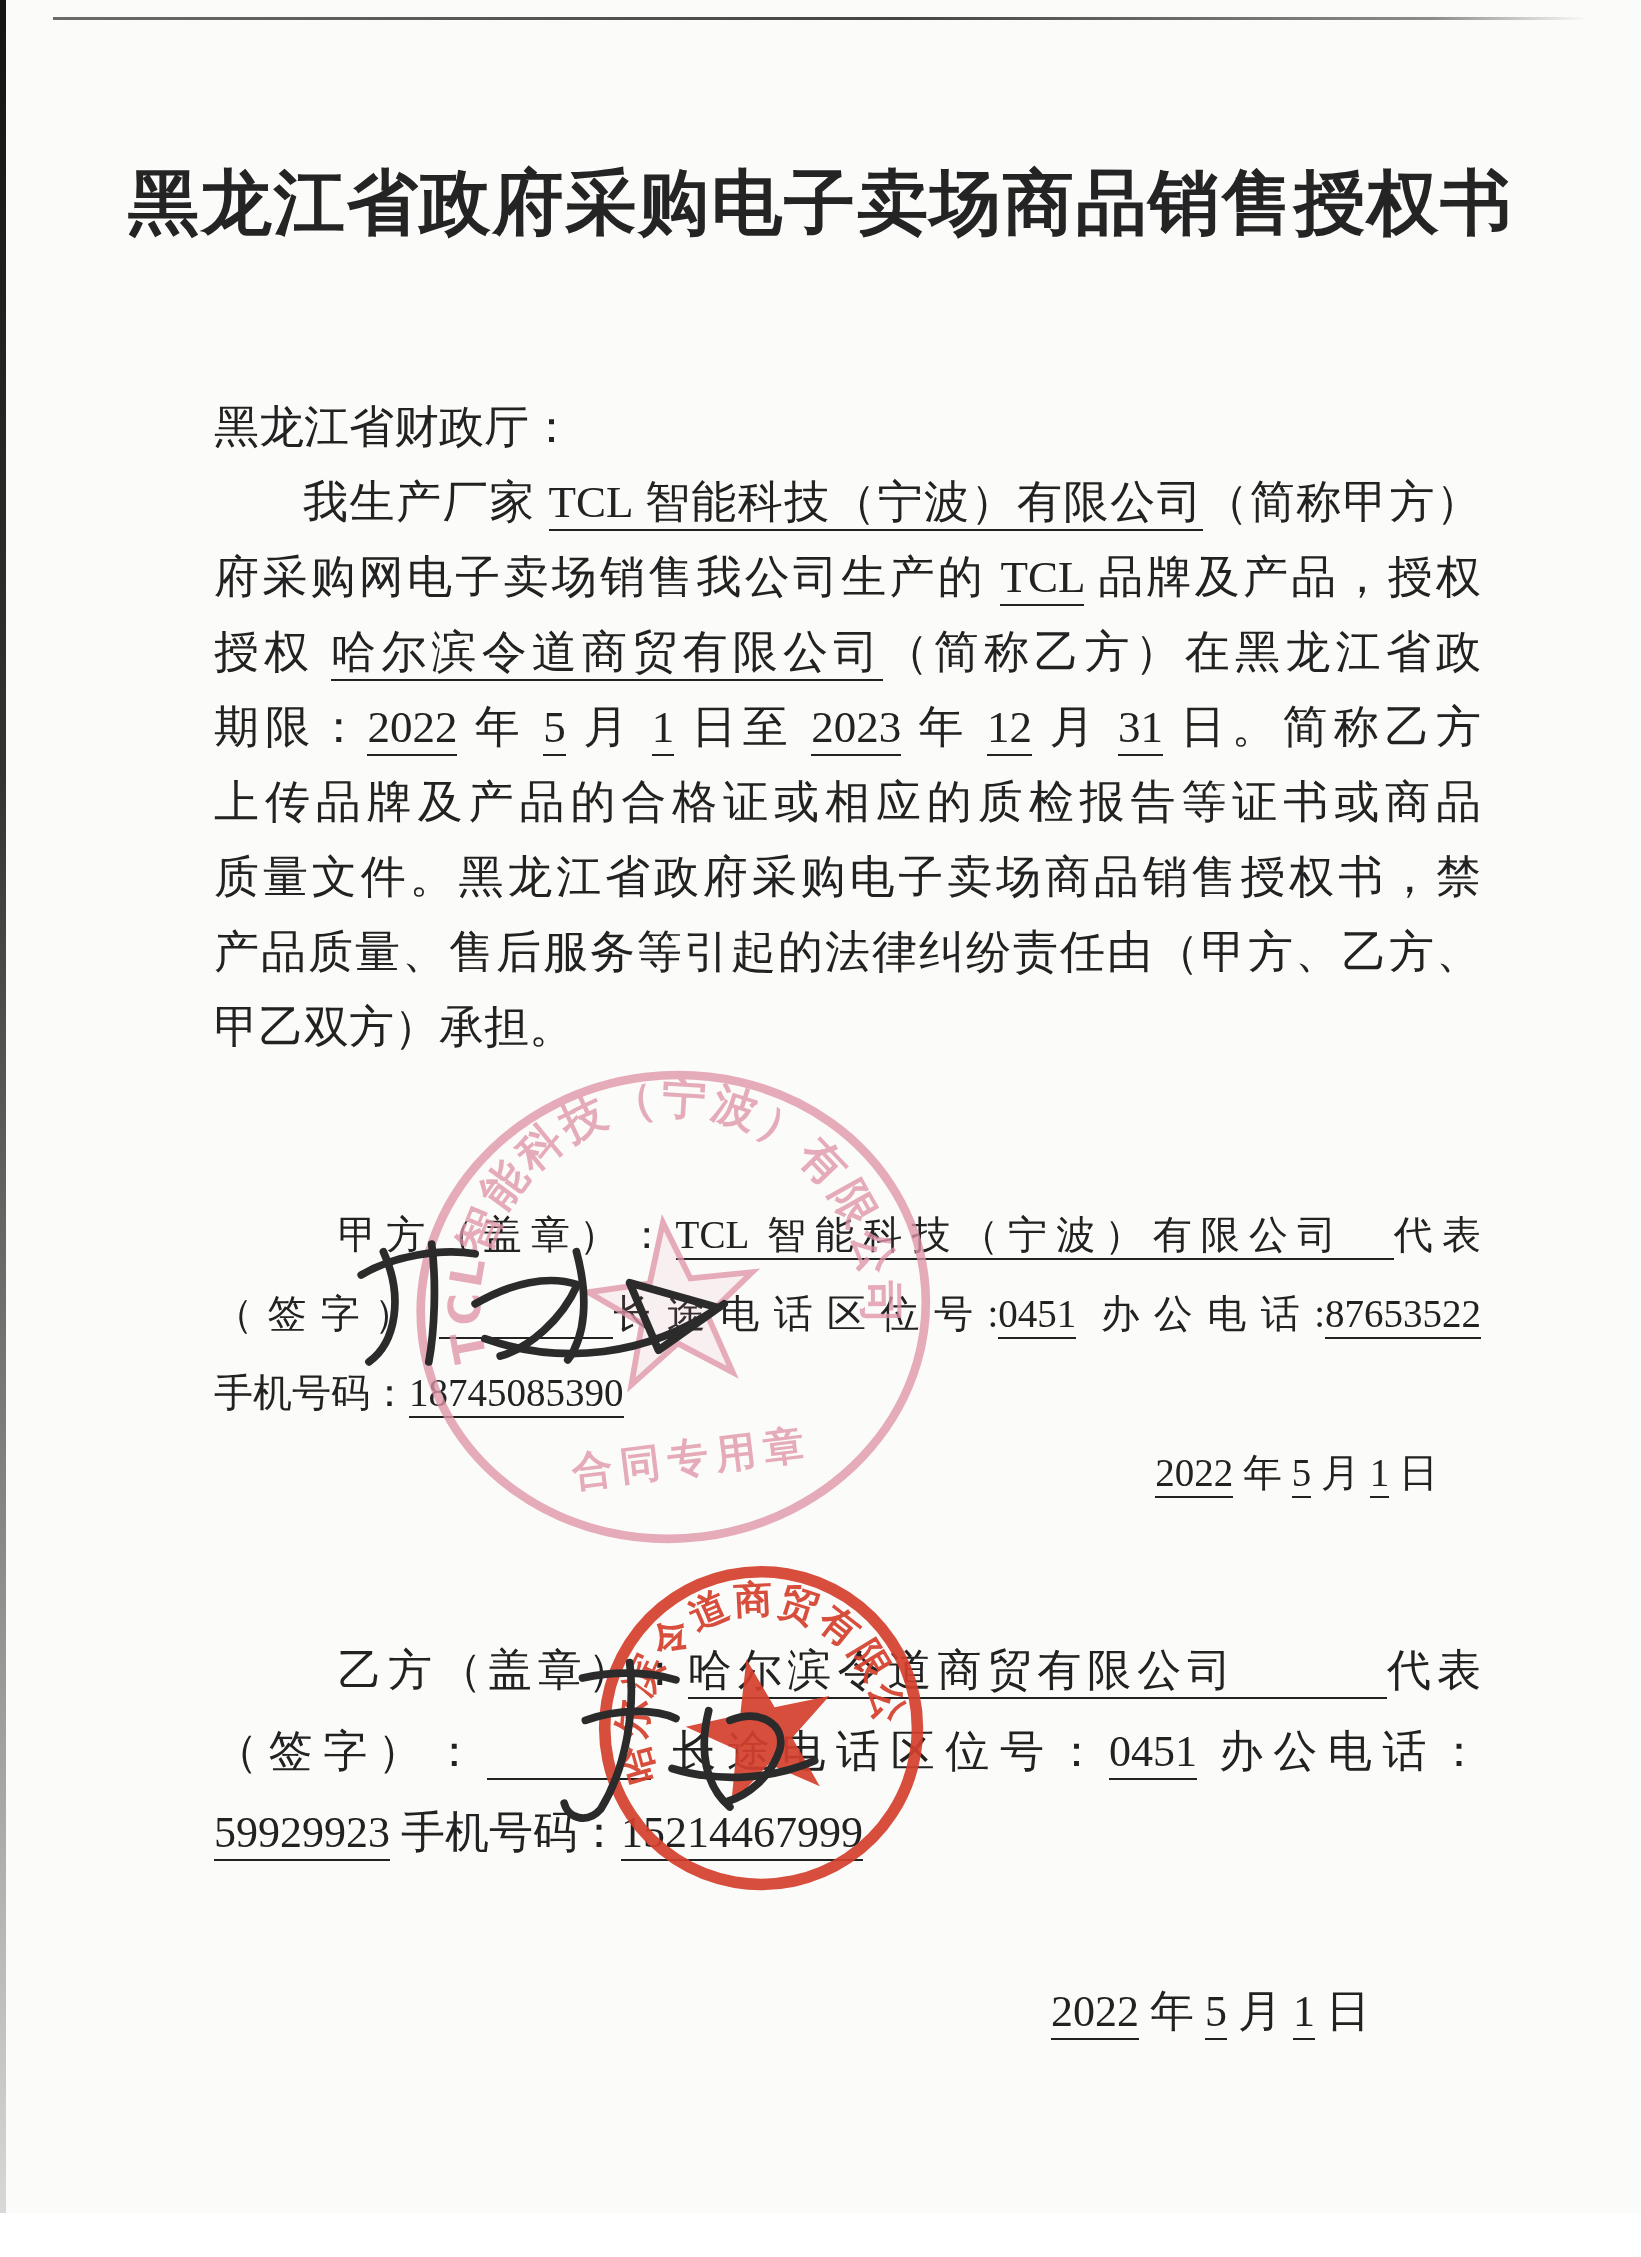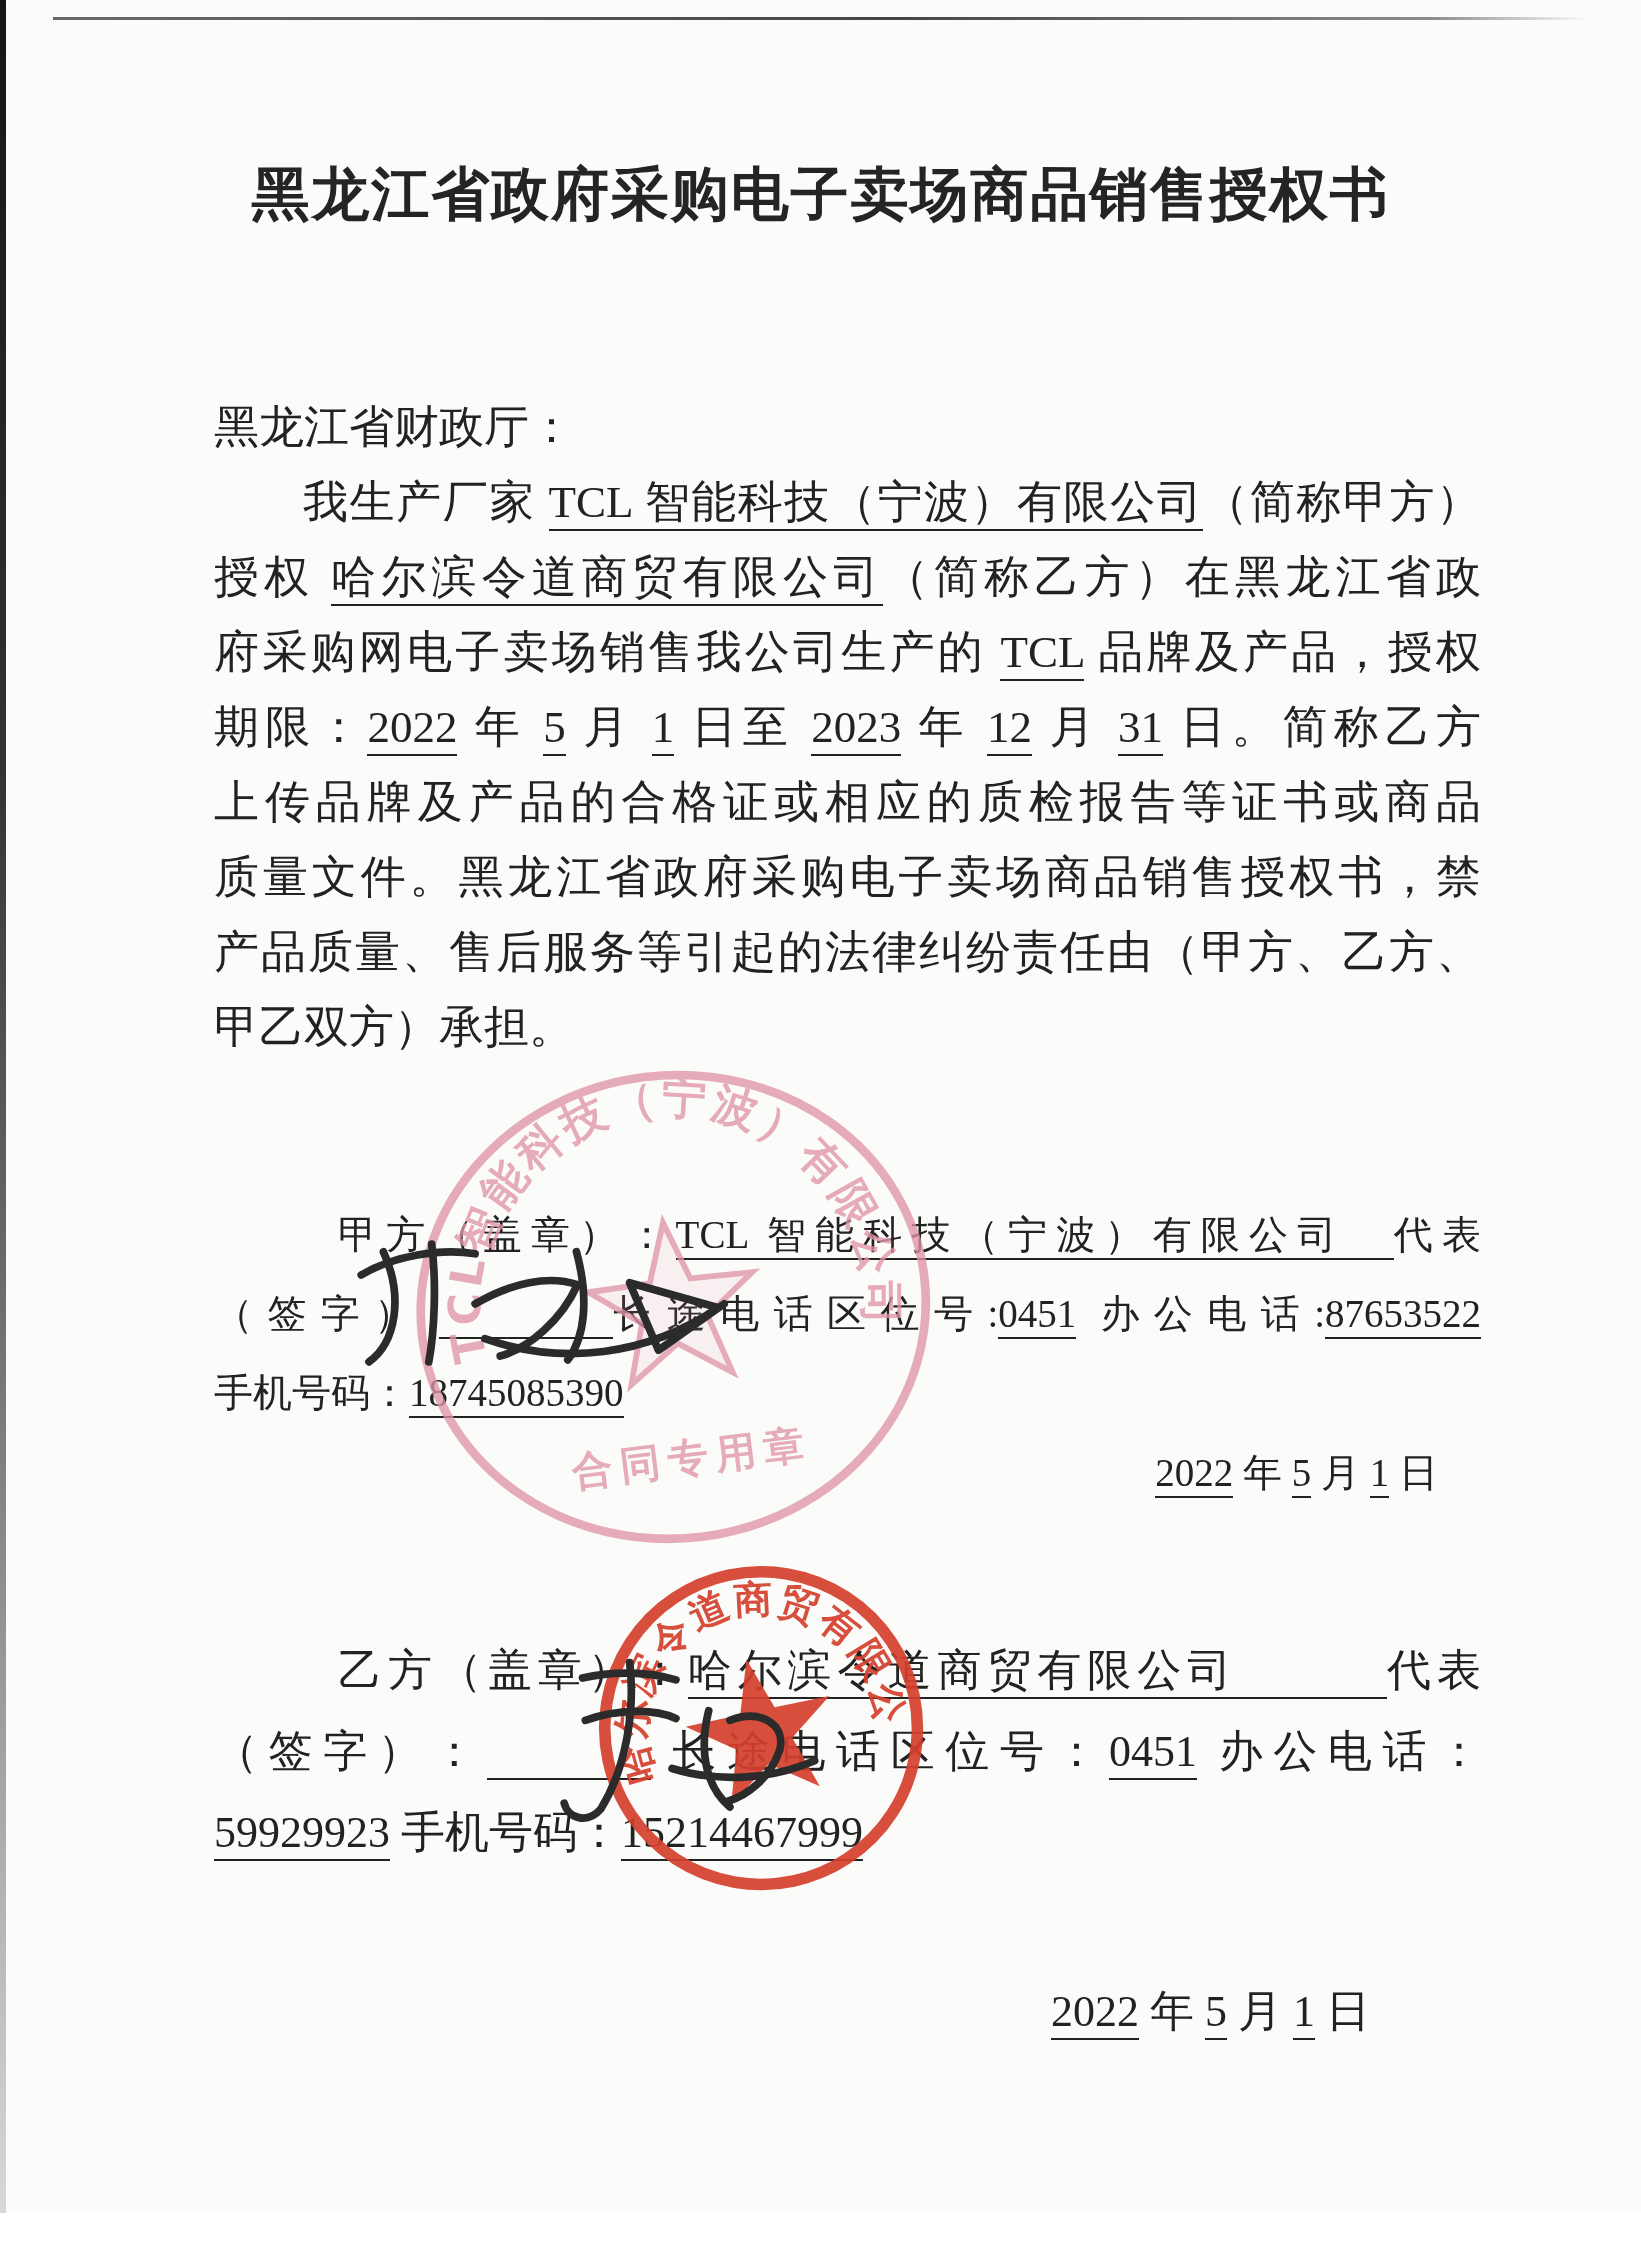--- a/index.html
+++ b/index.html
@@ -8,21 +8,21 @@
   .page{position:absolute;left:0;top:0;width:1641px;height:2257px;background:#fbfbf9;overflow:hidden;}
   
   .edge-strip{position:absolute;left:0;top:0;width:5.8px;height:2213px;
       background:linear-gradient(#151515,#333 35%,#8a8a8a 70%,#d8d8d8 100%);}
   .top-line{position:absolute;left:53px;top:17.4px;width:1535px;height:2.9px;
       background:linear-gradient(to right,#6a6a6a,#454545 55%,#8c8c8c 90%,rgba(140,140,140,0));}
   .bottom-band{position:absolute;left:0;bottom:0;width:1641px;height:44px;background:#ffffff;}
   
   .title{position:absolute;left:0;top:156px;width:1641px;text-align:center;
       font-family:"DejaVu Sans","Liberation Sans",sans-serif;font-weight:bold;
-      font-size:58px;letter-spacing:1.9px;color:#242424;}
+      font-size:71px;letter-spacing:1.9px;color:#242424;}
   
   .para{position:absolute;left:214px;top:390px;width:1267px;font-size:45px;line-height:75px;}
   .para .line{white-space:nowrap;}
   .jline{white-space:normal;text-align:justify;text-align-last:justify;}
   .indent2{text-indent:89px;}
   .indent3{text-indent:124px;}
   .u{border-bottom:2.9px solid #222;padding-bottom:2px;}
   
   .party-a{position:absolute;left:214px;top:1195px;width:1267px;font-size:39px;line-height:79px;}
   .party-b{position:absolute;left:214px;top:1630px;width:1267px;font-size:44px;line-height:81px;}
@@ -44,22 +44,22 @@
 <div class="page">
 
   <div class="edge-strip"></div>
   <div class="top-line"></div>
 
   <div class="title">黑龙江省政府采购电子卖场商品销售授权书</div>
 
   <div class="para">
     <div class="line">黑龙江省财政厅：</div>
     <div class="jline indent2"><span>我生产厂家 </span><span class="u">TCL 智能科技（宁波）有限公司</span><span>（简称甲方）</span></div>
+    <div class="jline"><span>府采购网电子卖场销售我公司生产的 </span><span class="u">TCL</span><span> 品牌及产品，授权</span></div>
     <div class="jline"><span>授权 </span><span class="u">哈尔滨令道商贸有限公司</span><span>（简称乙方）在黑龙江省政</span></div>
-    <div class="jline"><span>府采购网电子卖场销售我公司生产的 </span><span class="u">TCL</span><span> 品牌及产品，授权</span></div>
     <div class="jline"><span>期限：</span><span class="u">2022</span><span> 年 </span><span class="u">5</span><span> 月 </span><span class="u">1</span><span> 日至 </span><span class="u">2023</span><span> 年 </span><span class="u">12</span><span> 月 </span><span class="u">31</span><span> 日。简称乙方</span></div>
     <div class="jline"><span>上传品牌及产品的合格证或相应的质检报告等证书或商品</span></div>
     <div class="jline"><span>质量文件。黑龙江省政府采购电子卖场商品销售授权书，禁</span></div>
     <div class="jline"><span>产品质量、售后服务等引起的法律纠纷责任由（甲方、乙方、</span></div>
     <div class="line"><span>甲乙双方）承担。</span></div>
   </div>
 
   <div class="party-a">
     <div class="jline indent3"><span>甲方（盖章）：</span><span class="u">TCL 智能科技（宁波）有限公司　</span><span>代表</span></div>
     <div class="jline"><span>（签字）:</span><span class="u">　　　</span><span>长途电话区位号:</span><span class="u">0451</span><span> 办公电话:</span><span class="u">87653522</span></div>

